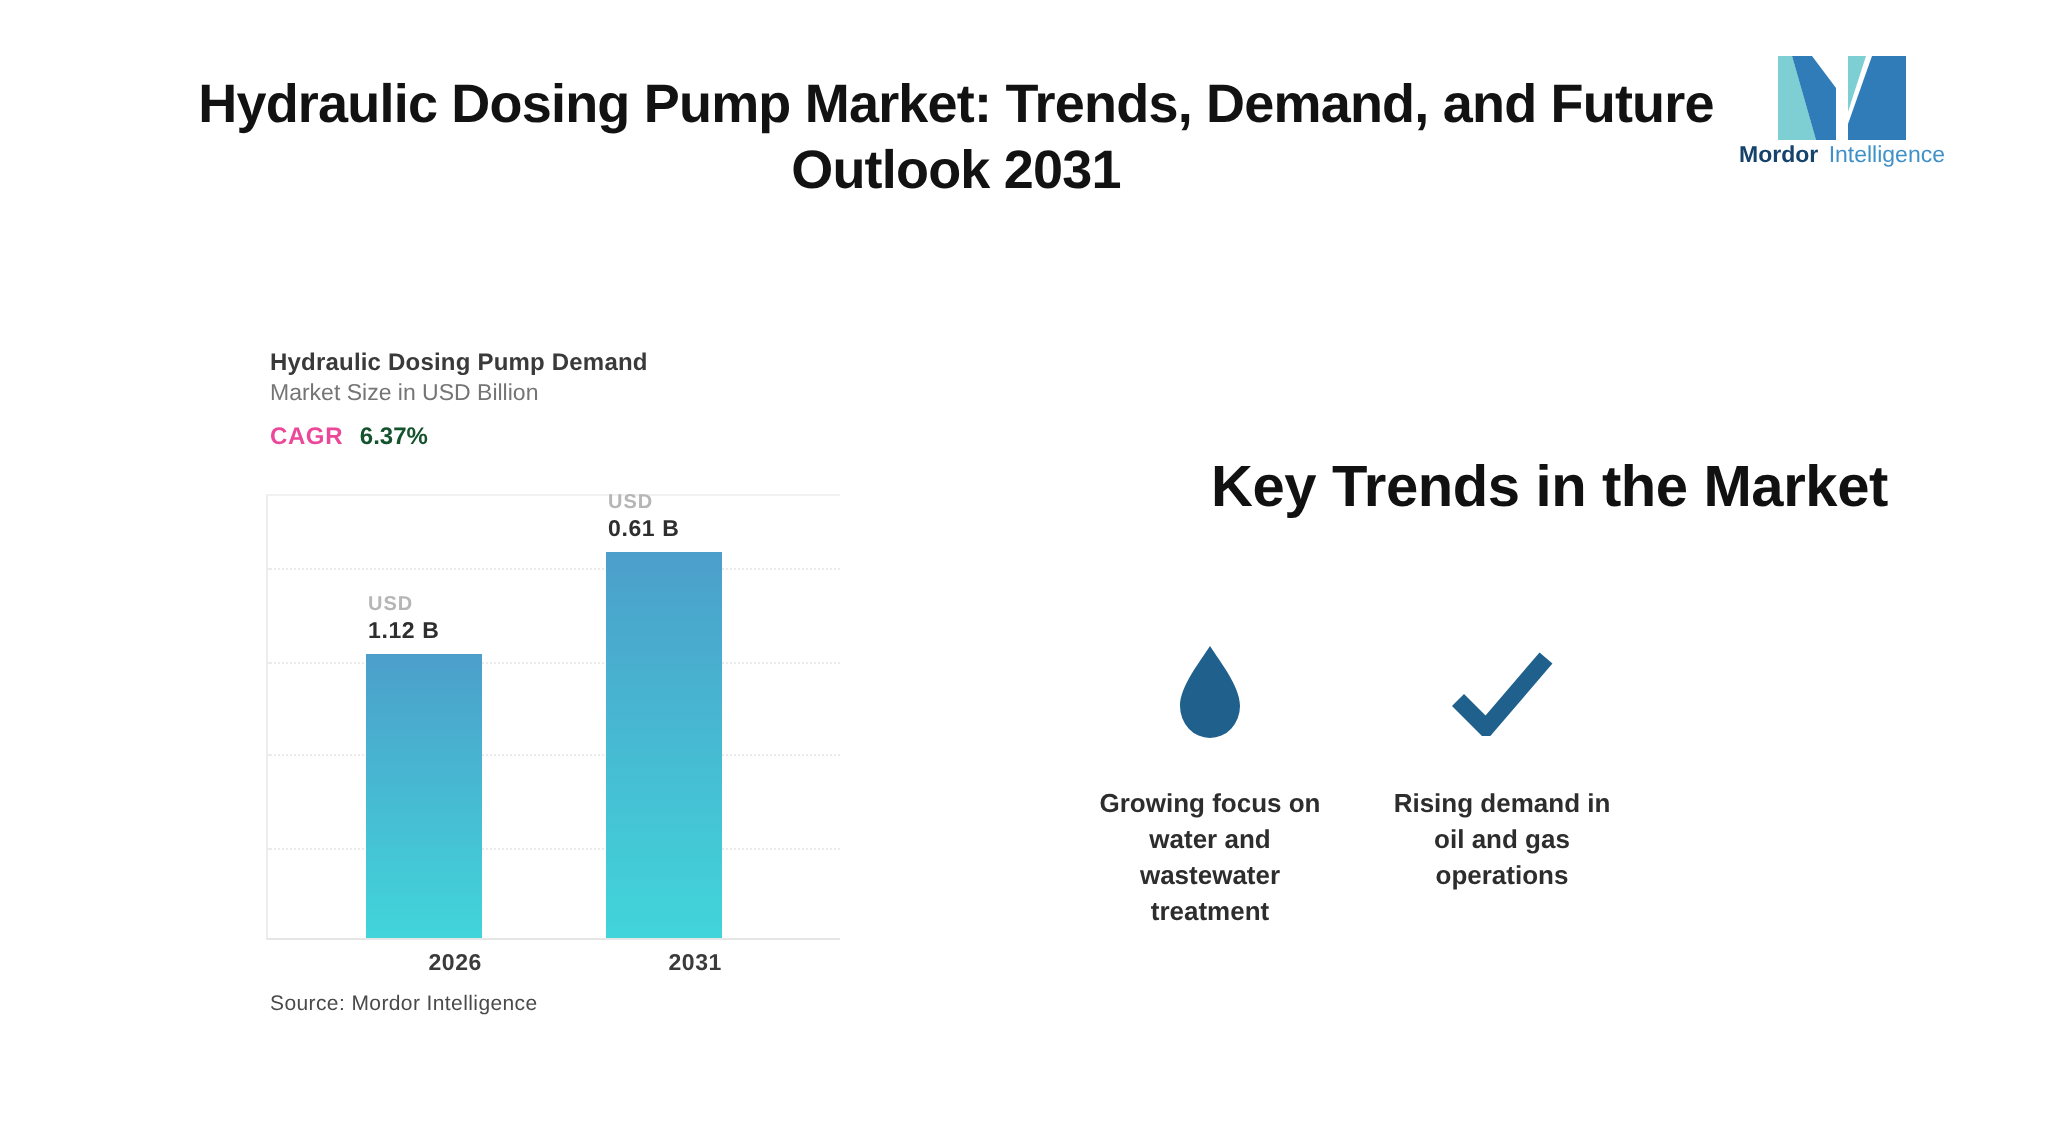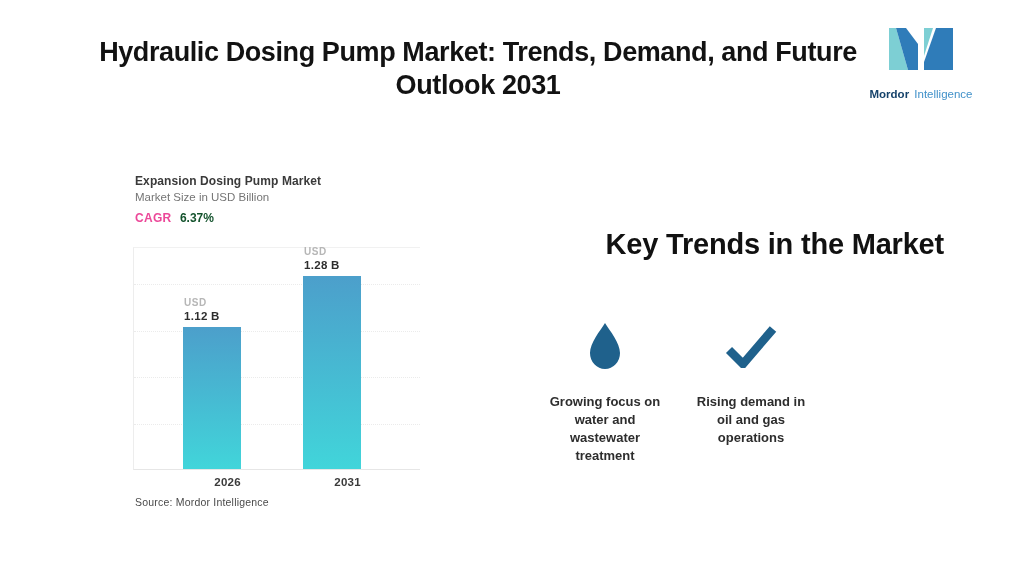--- a/index.html
+++ b/index.html
@@ -11,21 +11,21 @@
 
   
   .page-title {
     position:absolute; left:78px; top:36px; width:800px;
     font-size:27px; line-height:33px; font-weight:700; color:#121212;
     letter-spacing:-0.4px;
     text-align:center;
   }
   .logo { position:absolute; left:862px; top:28px; width:118px; text-align:center; }
   .logo svg { display:block; margin:0 auto; }
-  .logo-text { margin-top:18px; font-size:11.5px; letter-spacing:0; white-space:nowrap; }
+  .logo-text { margin-top:2px; font-size:11.5px; letter-spacing:0; white-space:nowrap; }
   .logo-text .bold { font-weight:700; color:#16436B; }
   .logo-text .light { font-weight:400; color:#4191C9; margin-left:2px; }
 
   
   .chart-head { position:absolute; left:135px; top:174px; }
   .chart-title { font-size:12px; font-weight:700; color:#3a3a3a; letter-spacing:0.1px; }
   .chart-subtitle { font-size:11.5px; font-weight:400; color:#757575; margin-top:3px; }
   .cagr-row { position:absolute; left:135px; top:211px; font-size:12px; font-weight:700; }
   .cagr-label { color:#ec4899; letter-spacing:0.3px; }
   .cagr-value { color:#14532d; margin-left:5px; }
@@ -70,21 +70,21 @@
     <polygon points="35,0 44,0 35,28" fill="#7DCFD4"></polygon>
     <polygon points="47,0 64,0 64,42 35,42 35,34" fill="#2F7CB9"></polygon>
   </svg>
   <div class="logo-text">
     <span class="bold">Mordor</span>
     <span class="light">Intelligence</span>
   </div>
 </div>
 
 <div class="chart-head">
-  <div class="chart-title">Expansion Dosing Pump Market</div>
+  <div class="chart-title">Hydraulic Dosing Pump Demand</div>
   <div class="chart-subtitle">Market Size in USD Billion</div>
 </div>
 <div class="cagr-row">
   <span class="cagr-label">CAGR</span>
   <span class="cagr-value">6.37%</span>
 </div>
 
 <div class="plot" id="plot">
   <div class="gridline" style="top:36px"></div>
   <div class="gridline" style="top:83px"></div>
@@ -92,21 +92,21 @@
   <div class="gridline" style="top:176px"></div>
 <div class="bar" style="left: 49px; height: 142px;"></div>
     <div class="bar-label" style="left: 50px; bottom: 147px;">
       <div class="usd">USD</div>
       <div class="val">1.12 B</div>
     </div>
     <div class="x-label" style="left: 49px;">2026</div>
     <div class="bar" style="left: 169px; height: 193px;"></div>
     <div class="bar-label" style="left: 170px; bottom: 198px;">
       <div class="usd">USD</div>
-      <div class="val">1.28 B</div>
+      <div class="val">0.61 B</div>
     </div>
     <div class="x-label" style="left: 169px;">2031</div>
   </div>
 
 <div class="source">Source: Mordor Intelligence</div>
 
 <div class="trends">
   <div class="trends-heading">Key Trends in the Market</div>
   <div class="trend-row" id="trend-row">
       <div class="trend-col">

